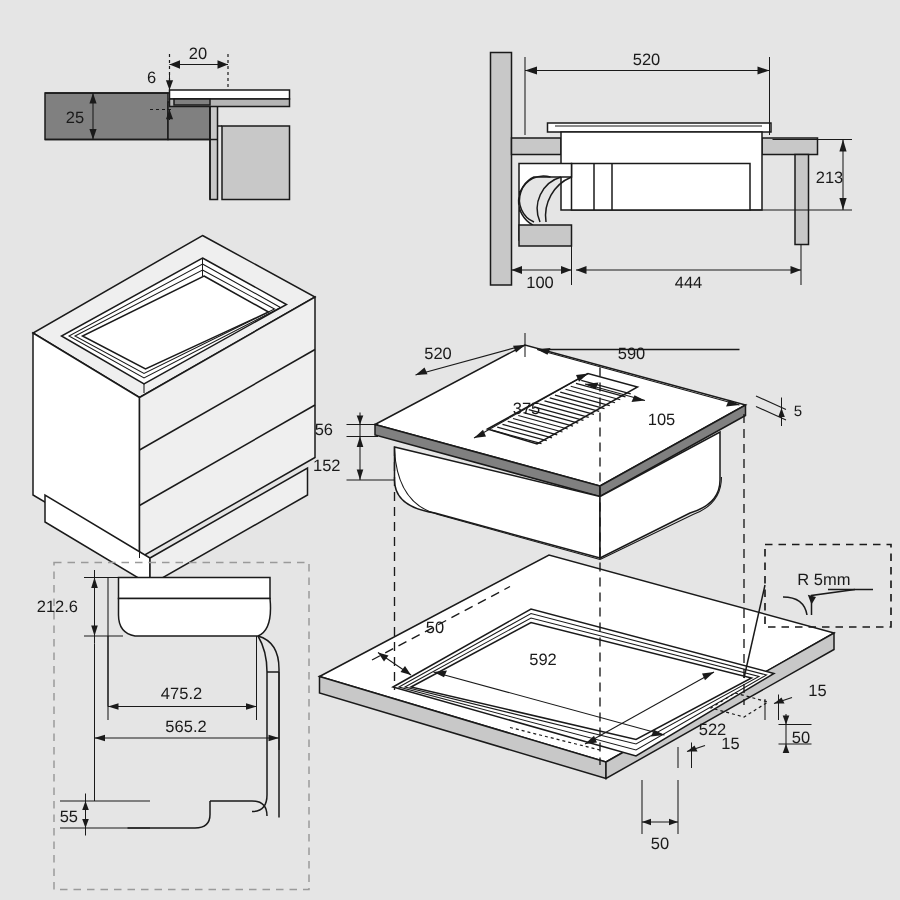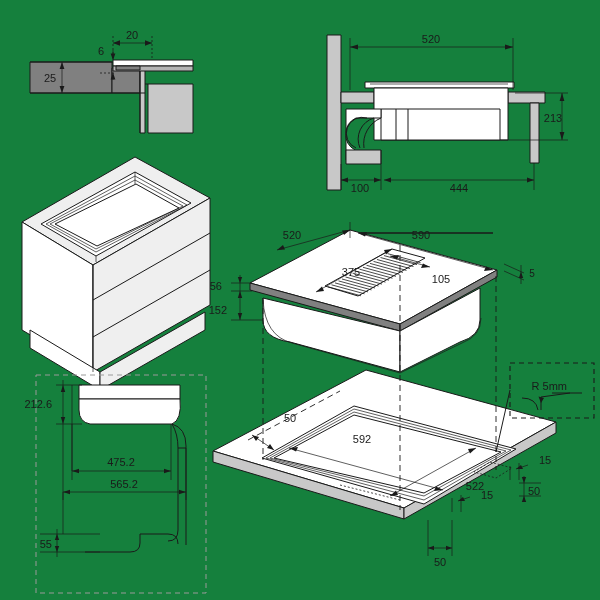--- a/index.html
+++ b/index.html
@@ -4,21 +4,21 @@
 <style>
   html, body {
     margin: 0;
     padding: 0;
     background: #ffffff;
   }
   #sheet {
     position: relative;
     width: 600px;
     height: 600px;
-    background: #15803d;
+    background: #e5e5e5;
     font-family: "Liberation Sans", sans-serif;
     overflow: hidden;
   }
   svg.layer {
     position: absolute;
     top: 0;
     left: 0;
     width: 600px;
     height: 600px;
   }

